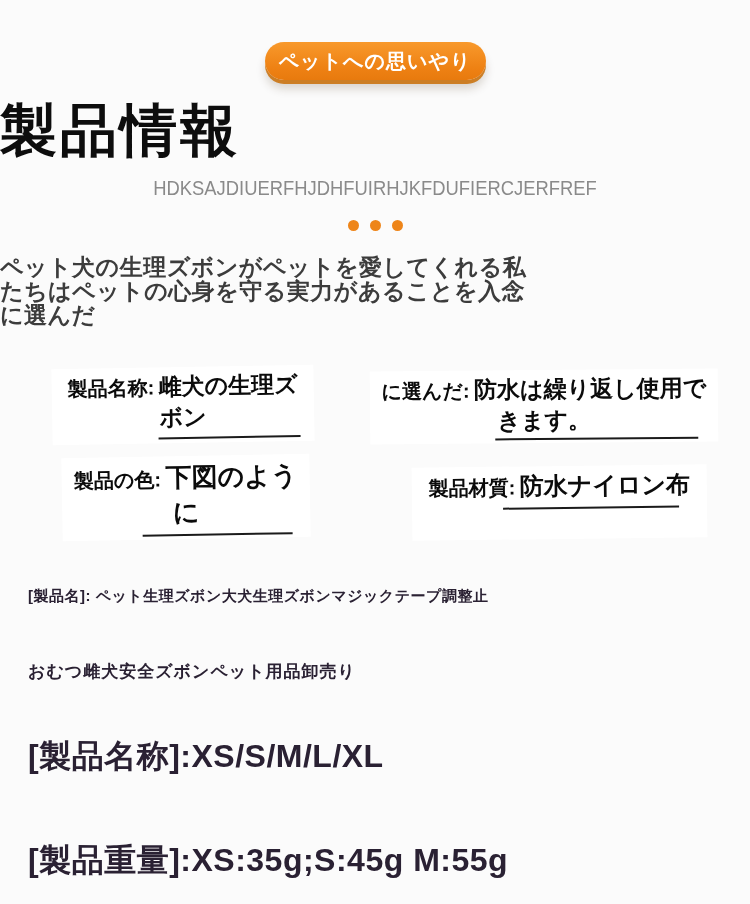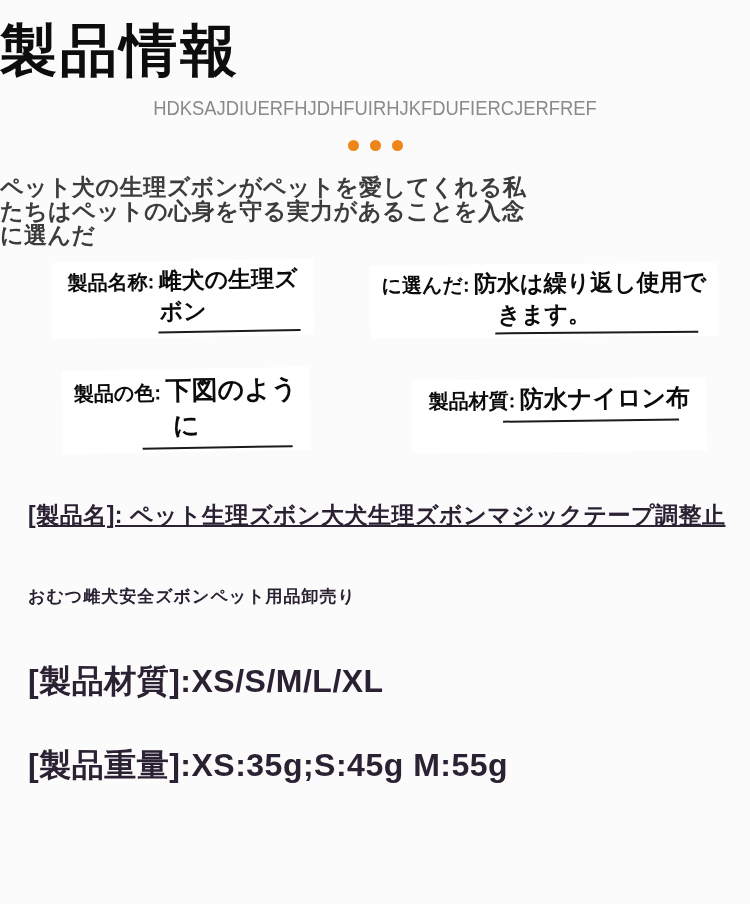--- a/index.html
+++ b/index.html
@@ -66,24 +66,24 @@
     margin-top: 24px;
     font-size: 23px;
     font-weight: 700;
     line-height: 24px;
     color: #3c3c3c;
     white-space: pre-line;
     letter-spacing: 0.5px;
   }
   
   .spec-grid {
-    margin-top: 14px;
+    margin-top: 40px;
     display: grid;
     grid-template-columns: 370px 380px;
-    row-gap: 32px;
+    row-gap: 13px;
   }
   .spec-item {
     background: #ffffff;
     padding: 4px 6px 3px;
     text-align: center;
     color: #0b0b0b;
     font-weight: 700;
   }
   .spec-label { font-size: 20px; }
   .spec-value { font-size: 23px; }
@@ -100,50 +100,52 @@
   .spec-item-3 .spec-underline { width: 150px; margin: 4px 12px 0 auto; }
   .spec-item-4 { width: 295px; margin: 10px 0 0 42px; transform: rotate(-0.7deg); }
   .spec-item-4 .spec-value { font-size: 24px; }
   .spec-item-4 .spec-underline { width: 176px; margin: 5px 22px 0 auto; }
   
   .details {
     margin: 48px 26px 0 28px;
     color: #2a2133;
   }
   .detail-line-1 {
-    font-size: 23px;
+    font-size: 15px;
     font-weight: 700;
     letter-spacing: 0.5px;
     white-space: nowrap;
-    text-decoration: underline;
   }
   .detail-line-2 {
     margin-top: 54px;
     font-size: 17px;
     font-weight: 700;
     letter-spacing: 1px;
   }
   .detail-line-3 {
     margin-top: 52px;
     font-size: 32px;
     font-weight: 800;
     letter-spacing: 0.5px;
   }
   .detail-line-4 {
-    margin-top: 40px;
+    margin-top: 60px;
     font-size: 32px;
     font-weight: 800;
     letter-spacing: 0.5px;
   }
 </style>
 </head>
 <body>
 
 <div class="page">
 
+  <div class="badge">
+    <span class="badge-text">ペットへの思いやり</span>
+  </div>
 
   <div class="main-title">製品情報</div>
 
   <div class="code-line">HDKSAJDIUERFHJDHFUIRHJKFDUFIERCJERFREF</div>
 
   <div class="dots">
     <span class="dot"></span>
     <span class="dot"></span>
     <span class="dot"></span>
   </div>
@@ -176,18 +178,18 @@
       <span class="spec-label">製品材質:</span>
       <span class="spec-value">防水ナイロン布</span>
       <div class="spec-underline"></div>
     </div>
 
   </div>
 
   <div class="details">
     <p class="detail-line-1">[製品名]: ペット生理ズボン大犬生理ズボンマジックテープ調整止</p>
     <p class="detail-line-2">おむつ雌犬安全ズボンペット用品卸売り</p>
-    <p class="detail-line-3">[製品材質]:XS/S/M/L/XL</p>
+    <p class="detail-line-3">[製品名称]:XS/S/M/L/XL</p>
     <p class="detail-line-4">[製品重量]:XS:35g;S:45g M:55g</p>
 
   </div>
 
 </div>
 
 </body></html>

